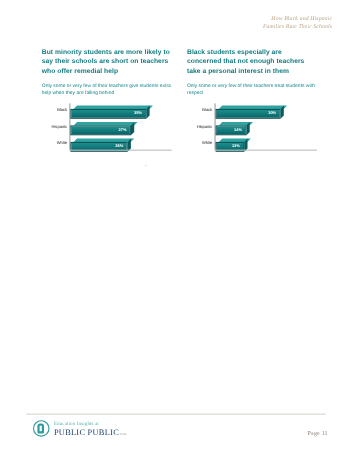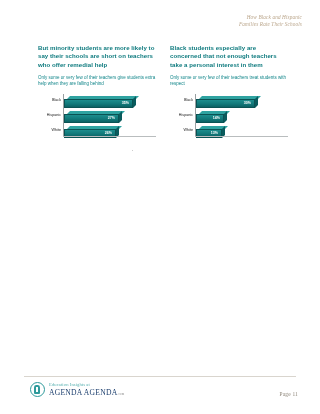--- a/index.html
+++ b/index.html
@@ -248,19 +248,19 @@
   </div>
 
   <div class="dot"></div>
 
   <div class="footrule"></div>
 
   <div class="footer">
     <div class="logo"></div>
     <div class="logotext">
       <span class="logotop">Education Insights at</span>
-      <span class="logomain"><span>AGENDA AGENDA</span><span class="logodotcom">.com</span></span>
+      <span class="logomain"><span>PUBLIC PUBLIC</span><span class="logodotcom">.com</span></span>
     </div>
   </div>
 
   <div class="pagenum">Page 11</div>
 
 </div>
 
 </body></html>

